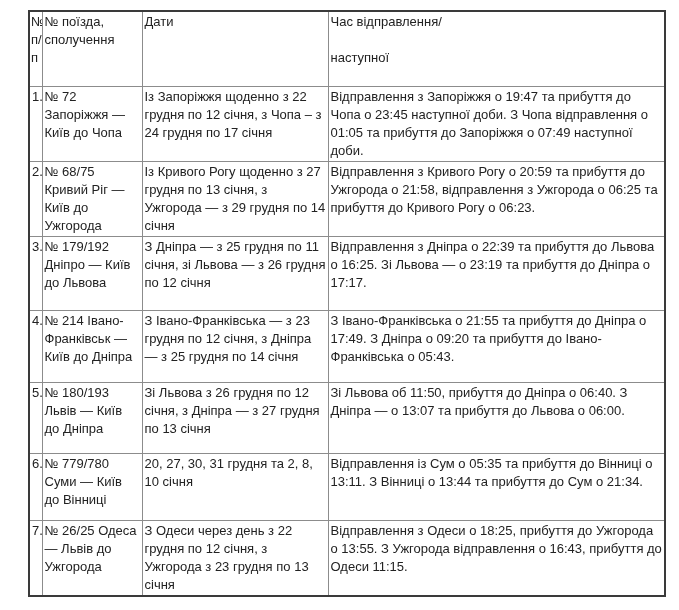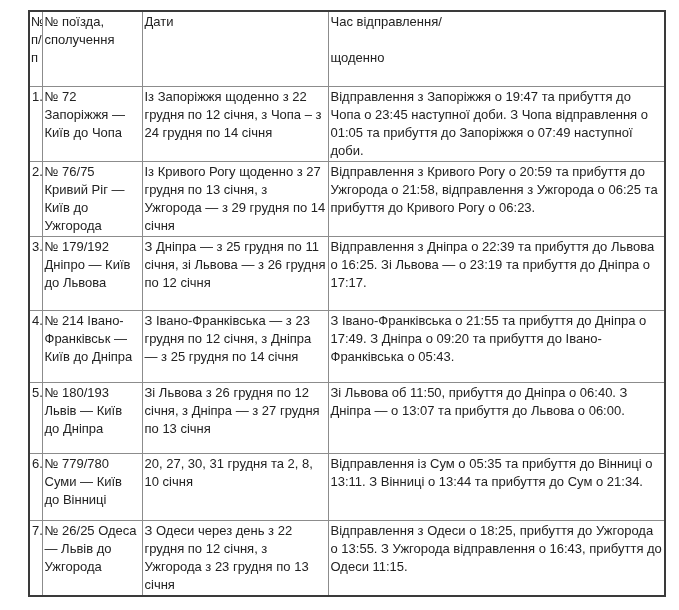--- a/index.html
+++ b/index.html
@@ -70,33 +70,33 @@
         <col class="c-dates">
         <col class="c-times">
     </colgroup>
     <thead>
       <tr class="hdr">
         <th class="h-num">№ п/п</th>
         <th class="h-train">№ поїзда, сполучення</th>
         <th class="h-dates">Дати</th>
         <th class="h-times">Час відправлення/
 
-щоденно</th>
+наступної</th>
       </tr>
     </thead>
     <tbody>
       <tr class="r0">
         <td class="cell-num">1.</td>
         <td class="cell-train">№ 72 Запоріжжя — Київ  до Чопа</td>
-        <td class="cell-dates">Із Запоріжжя щоденно з 22 грудня по 12 січня, з Чопа – з 24 грудня по 14 січня</td>
+        <td class="cell-dates">Із Запоріжжя щоденно з 22 грудня по 12 січня, з Чопа – з 24 грудня по 17 січня</td>
         <td class="cell-times">Відправлення з Запоріжжя о 19:47 та прибуття до Чопа о 23:45 наступної доби. З Чопа відправлення о 01:05 та прибуття до Запоріжжя о 07:49 наступної доби.</td>
       </tr>
       <tr class="r1">
         <td class="cell-num">2.</td>
-        <td class="cell-train">№ 76/75 Кривий Ріг — Київ до Ужгорода</td>
+        <td class="cell-train">№ 68/75 Кривий Ріг — Київ до Ужгорода</td>
         <td class="cell-dates">Із Кривого Рогу щоденно з 27 грудня по 13 січня, з Ужгорода — з 29 грудня по 14 січня</td>
         <td class="cell-times">Відправлення з Кривого Рогу о 20:59 та прибуття до Ужгорода о 21:58, відправлення з Ужгорода о 06:25 та прибуття до Кривого Рогу о 06:23.</td>
       </tr>
       <tr class="r2">
         <td class="cell-num">3.</td>
         <td class="cell-train">№ 179/192 Дніпро — Київ до Львова</td>
         <td class="cell-dates">З Дніпра — з 25 грудня по 11 січня, зі Львова — з 26 грудня по 12 січня</td>
         <td class="cell-times">Відправлення з Дніпра о 22:39 та прибуття до Львова о 16:25. Зі Львова — о 23:19 та прибуття до Дніпра о 17:17.</td>
       </tr>
       <tr class="r3">

